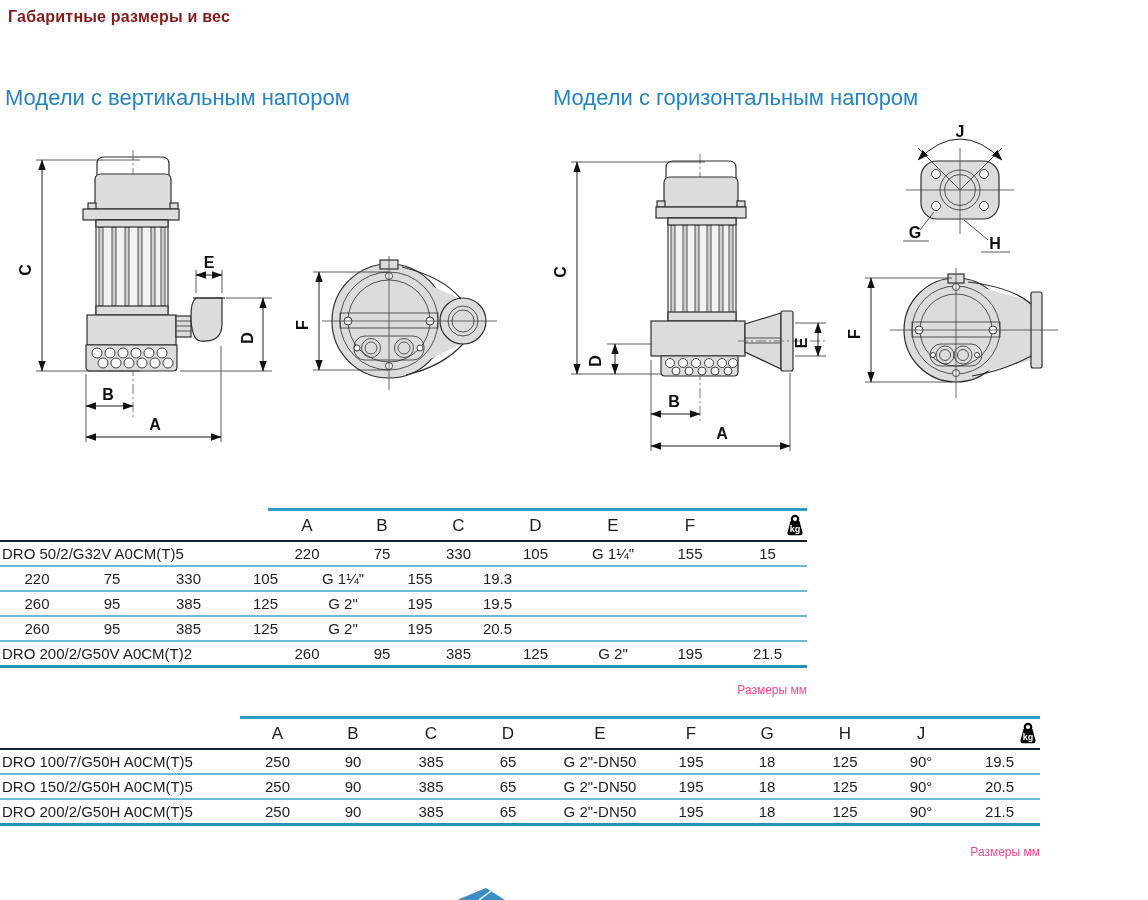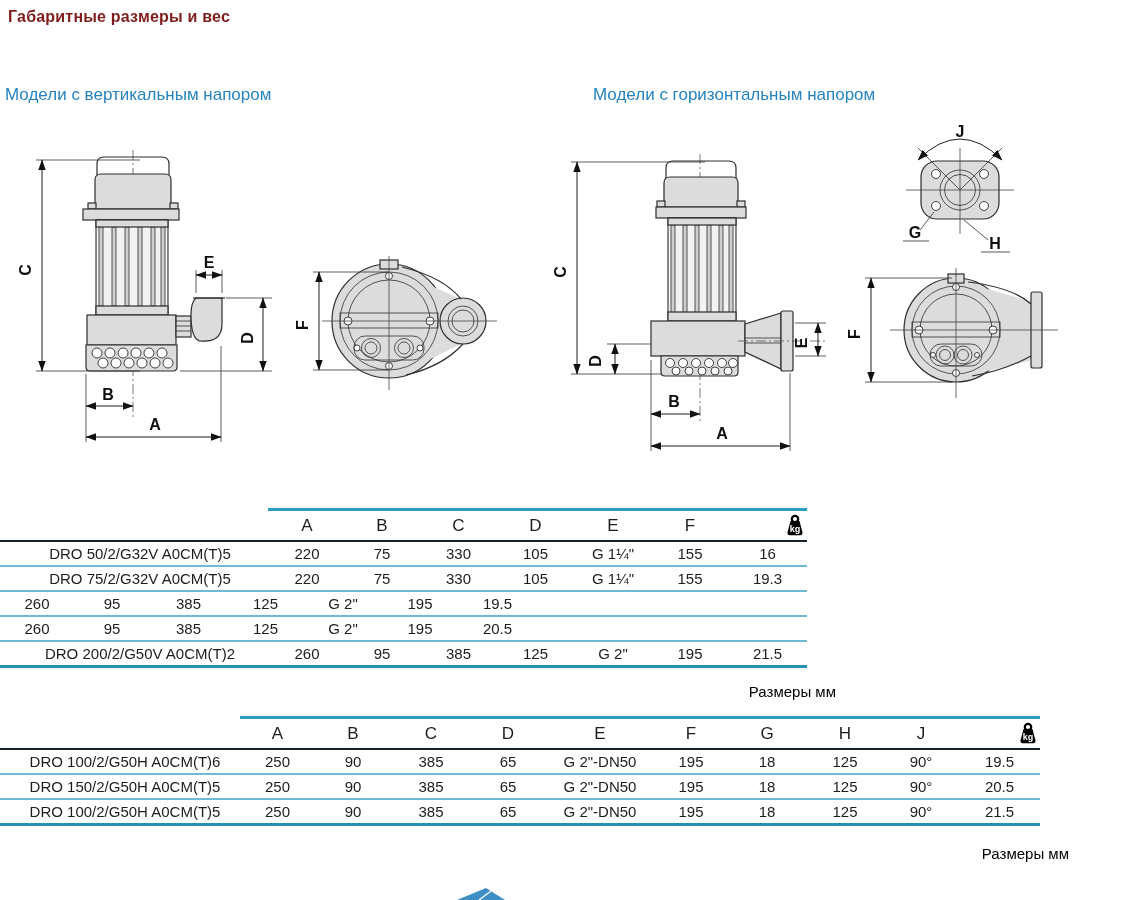--- a/index.html
+++ b/index.html
@@ -4,46 +4,46 @@
 <style>
   html,body { margin:0; padding:0; }
   body {
     width:1148px; height:900px; position:relative; overflow:hidden;
     background:#ffffff; font-family:"Liberation Sans",sans-serif;
   }
   .page-title {
     position:absolute; left:8px; top:8px;
     font-size:16px; font-weight:bold; color:#7f1d1d; letter-spacing:0.2px;
   }
-  .section-title { position:absolute; top:85px; font-size:17px; color:#2583bf; }
+  .section-title { position:absolute; top:85px; font-size:22px; color:#2583bf; }
   .section-title.vert { left:5px; }
-  .section-title.horz { left:553px;margin-left:40px; }
+  .section-title.horz { left:553px; }
 
   .diagram-svg { position:absolute; left:0; top:110px; }
 
   
   .tbl { position:absolute; color:#1d1d1d; font-size:15px; }
   .tbl-topline { height:3px; background:#2f9dbd; }
   .tbl-darkline { height:2px; background:#15222c; }
   .tbl-sep { height:2px; background:#6ebad5; }
   .tbl-botline { height:3px; background:#2791b1; }
   .tbl-hdr { display:flex; align-items:center; height:29px; font-size:17px; }
   .tbl-row { display:flex; align-items:center; height:23px; }
   .cell { text-align:center; flex:0 0 auto; white-space:nowrap; }
-  .cell.model { text-align:center; padding-left:10px; box-sizing:border-box; }
+  .cell.model { text-align:left; padding-left:2px; box-sizing:border-box; }
   .t1 { left:0; top:508px; width:807px; }
   .t1 .c0{width:270px;} .t1 .c1{width:74px;} .t1 .c2{width:76px;} .t1 .c3{width:77px;}
   .t1 .c4{width:77px;} .t1 .c5{width:78px;} .t1 .c6{width:76px;} .t1 .c7{width:79px;}
   .t2 { left:0; top:716px; width:1040px; }
   .t2 .c0{width:240px;} .t2 .c1{width:75px;} .t2 .c2{width:76px;} .t2 .c3{width:80px;}
   .t2 .c4{width:74px;} .t2 .c5{width:110px;} .t2 .c6{width:72px;} .t2 .c7{width:80px;}
   .t2 .c8{width:76px;} .t2 .c9{width:76px;} .t2 .c10{width:81px;}
   .kg-cell { display:flex; justify-content:flex-end; align-items:center; }
 
-  .units-note { position:absolute; font-size:15px; color:#000000;padding-left:29px; }
+  .units-note { position:absolute; font-size:12px; color:#ec4899; }
   .units-note.n1 { top:683px; left:0; width:807px; text-align:right; }
   .units-note.n2 { top:845px; left:0; width:1040px; text-align:right; }
 
   .logo { position:absolute; left:455px; top:888px; }
 
   
   .body-fill { fill:#dcdcdc; stroke:#2e2e2e; stroke-width:1.2; }
   .light-fill { fill:#f2f2f2; stroke:#2e2e2e; stroke-width:1.1; }
   .bar-fill { fill:#cfcfcf; stroke:#2e2e2e; stroke-width:0.8; }
   .hole { fill:#ffffff; stroke:#2e2e2e; stroke-width:0.9; }
@@ -306,25 +306,24 @@
   <div class="tbl-darkline"></div>
 
   <div class="tbl-row">
     <div class="cell model c0">DRO 50/2/G32V A0CM(T)5</div>
     <div class="cell c1">220</div>
     <div class="cell c2">75</div>
     <div class="cell c3">330</div>
     <div class="cell c4">105</div>
     <div class="cell c5">G 1¼"</div>
     <div class="cell c6">155</div>
-    <div class="cell c7">16</div>
-  </div>
-  <div class="tbl-sep"></div>
-  <div class="tbl-row">
-    <div class="cell model c0">DRO 75/2/G32V A0CM(T)5</div>
+    <div class="cell c7">15</div>
+  </div>
+  <div class="tbl-sep"></div>
+  <div class="tbl-row">
     <div class="cell c1">220</div>
     <div class="cell c2">75</div>
     <div class="cell c3">330</div>
     <div class="cell c4">105</div>
     <div class="cell c5">G 1¼"</div>
     <div class="cell c6">155</div>
     <div class="cell c7">19.3</div>
   </div>
   <div class="tbl-sep"></div>
   <div class="tbl-row">
@@ -378,21 +377,21 @@
       <svg width="24" height="24" viewBox="0 0 24 24">
         <circle cx="12" cy="5" r="3.2" fill="#fff" stroke="#000" stroke-width="2.2"></circle>
         <path d="M7.5 7 h9 l3 11.5 a2.2 2.2 0 0 1 -2.2 2.7 h-10.6 a2.2 2.2 0 0 1 -2.2 -2.7 Z" fill="#000"></path>
         <text x="12" y="17.5" font-size="9" font-weight="bold" fill="#fff" text-anchor="middle" font-family="Liberation Sans, sans-serif">kg</text>
       </svg>
     </div>
   </div>
   <div class="tbl-darkline"></div>
 
   <div class="tbl-row">
-    <div class="cell model c0">DRO 100/2/G50H A0CM(T)6</div>
+    <div class="cell model c0">DRO 100/7/G50H A0CM(T)5</div>
     <div class="cell c1">250</div>
     <div class="cell c2">90</div>
     <div class="cell c3">385</div>
     <div class="cell c4">65</div>
     <div class="cell c5">G 2"-DN50</div>
     <div class="cell c6">195</div>
     <div class="cell c7">18</div>
     <div class="cell c8">125</div>
     <div class="cell c9">90°</div>
     <div class="cell c10">19.5</div>
@@ -406,21 +405,21 @@
     <div class="cell c4">65</div>
     <div class="cell c5">G 2"-DN50</div>
     <div class="cell c6">195</div>
     <div class="cell c7">18</div>
     <div class="cell c8">125</div>
     <div class="cell c9">90°</div>
     <div class="cell c10">20.5</div>
   </div>
   <div class="tbl-sep"></div>
   <div class="tbl-row">
-    <div class="cell model c0">DRO 100/2/G50H A0CM(T)5</div>
+    <div class="cell model c0">DRO 200/2/G50H A0CM(T)5</div>
     <div class="cell c1">250</div>
     <div class="cell c2">90</div>
     <div class="cell c3">385</div>
     <div class="cell c4">65</div>
     <div class="cell c5">G 2"-DN50</div>
     <div class="cell c6">195</div>
     <div class="cell c7">18</div>
     <div class="cell c8">125</div>
     <div class="cell c9">90°</div>
     <div class="cell c10">21.5</div>

